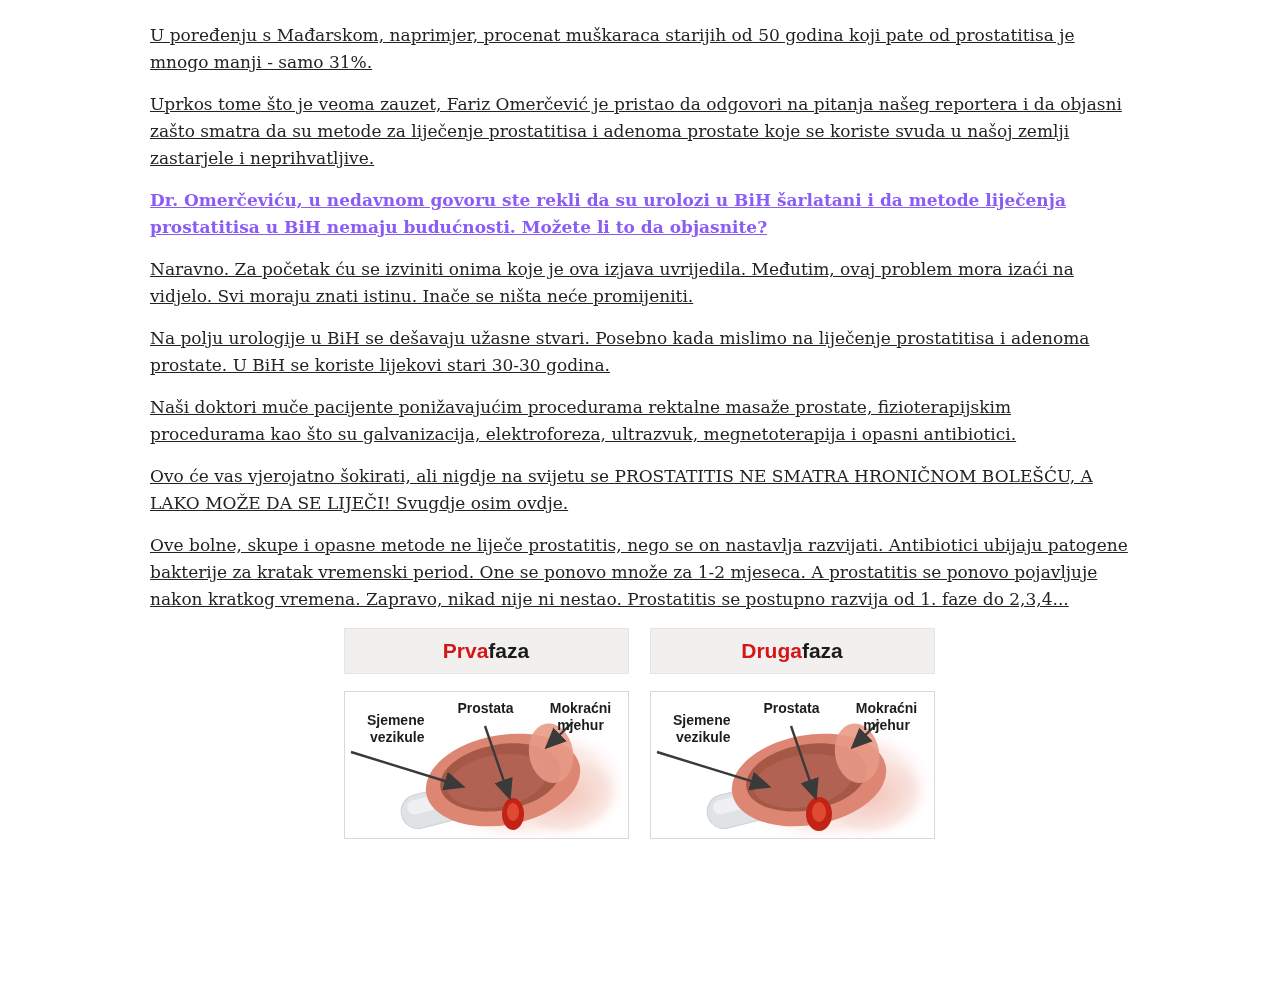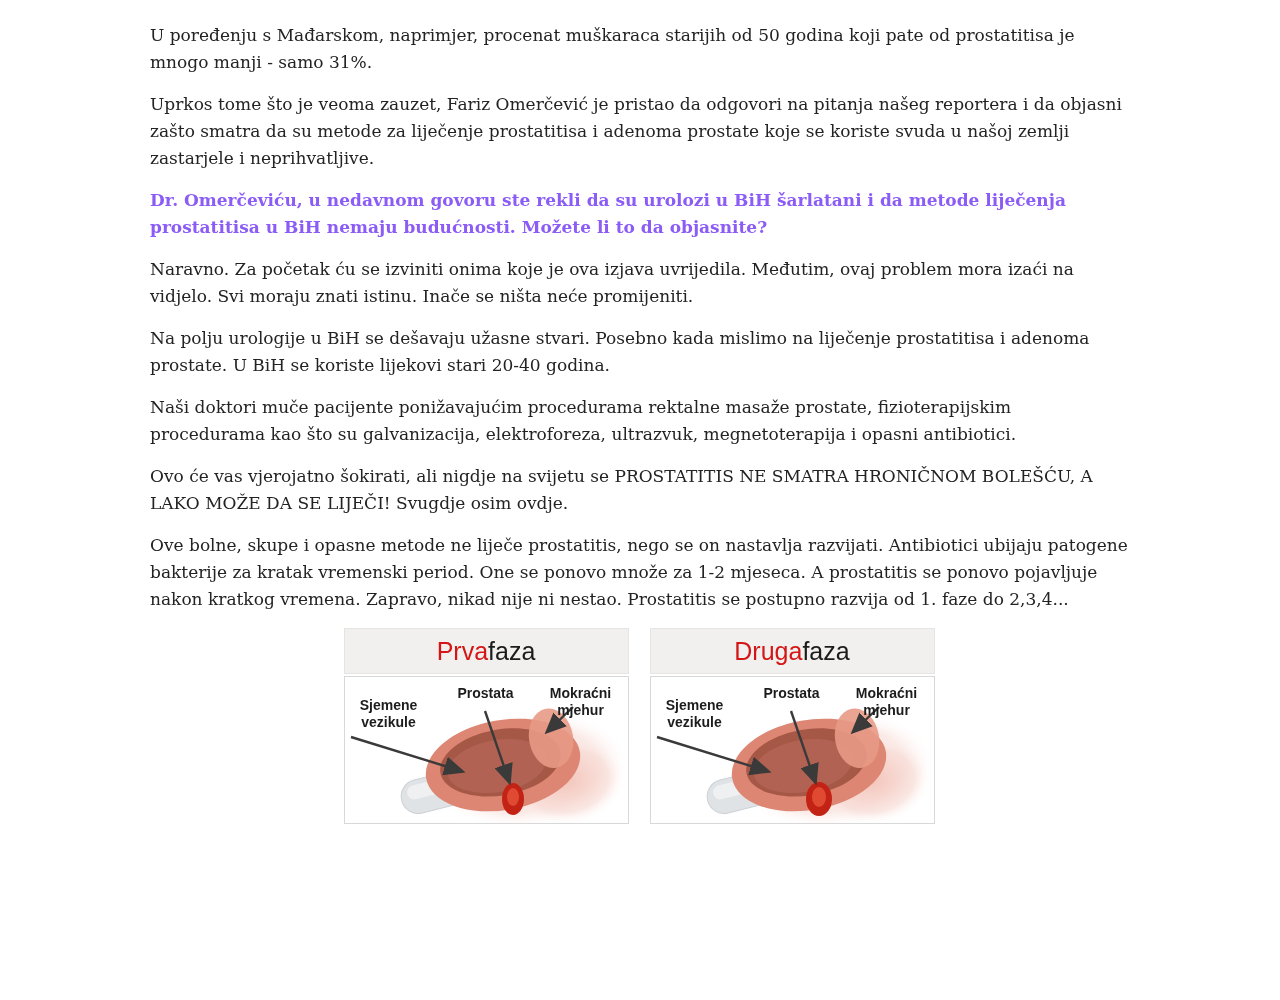--- a/index.html
+++ b/index.html
@@ -9,20 +9,21 @@
   .article {
     position:relative;
     margin:22px 152px 0 150px;
     width:978px;
   }
   .article p {
     font-size:17px;
     line-height:27px;
     margin-bottom:15px;
     color:#232323;
+    text-decoration:underline;
   }
   .article p.question {
     font-weight:bold;
     color:#8b5cf6;
   }
 
   
   .figure-row {
     display:flex;
     justify-content:center;
@@ -31,56 +32,56 @@
   }
   .phase-panel { width:285px; }
   .phase-header {
     height:46px;
     background:#f1f0ee;
     border:1px solid #e6e5e2;
     display:flex;
     align-items:center;
     justify-content:center;
     font-family:"Liberation Sans", sans-serif;
-    font-weight:normal;
-    font-size:25px;
+    font-weight:bold;
+    font-size:21px;
     color:#1b1b1b;
-    margin-bottom:2px;
+    margin-bottom:17px;
   }
   .phase-header .red { color:#d41616; }
   .phase-body {
     position:relative;
     height:148px;
     background:#ffffff;
     border:1px solid #d8d8d8;
   }
   .diagram-label {
     position:absolute;
     font-family:"Liberation Sans", sans-serif;
     font-weight:bold;
     font-size:14px;
     line-height:17px;
     color:#1c1c1c;
     text-align:center;
     z-index:3;
   }
   .label-prostate { left:95px; top:8px;  width:92px; }
   .label-bladder  { left:193px; top:8px; width:86px; }
-  .label-seminal  { left:8px;  top:20px; width:72px; text-align:center; }
+  .label-seminal  { left:8px;  top:20px; width:72px; text-align:right; }
   .diagram-svg { position:absolute; left:0; top:0; z-index:2; }
 </style>
 </head>
 <body>
 
 <div class="article">
   <p>U poređenju s Mađarskom, naprimjer, procenat muškaraca starijih od 50 godina koji pate od prostatitisa je mnogo manji - samo 31%.</p>
   <p>Uprkos tome što je veoma zauzet, Fariz Omerčević je pristao da odgovori na pitanja našeg reportera i da objasni zašto smatra da su metode za liječenje prostatitisa i adenoma prostate koje se koriste svuda u našoj zemlji zastarjele i neprihvatljive.</p>
   <p class="question">Dr. Omerčeviću, u nedavnom govoru ste rekli da su urolozi u BiH šarlatani i da metode liječenja prostatitisa u BiH nemaju budućnosti. Možete li to da objasnite?</p>
   <p>Naravno. Za početak ću se izviniti onima koje je ova izjava uvrijedila. Međutim, ovaj problem mora izaći na vidjelo. Svi moraju znati istinu. Inače se ništa neće promijeniti.</p>
-  <p>Na polju urologije u BiH se dešavaju užasne stvari. Posebno kada mislimo na liječenje prostatitisa i adenoma prostate. U BiH se koriste lijekovi stari 20-40 godina.</p>
+  <p>Na polju urologije u BiH se dešavaju užasne stvari. Posebno kada mislimo na liječenje prostatitisa i adenoma prostate. U BiH se koriste lijekovi stari 30-30 godina.</p>
   <p>Naši doktori muče pacijente ponižavajućim procedurama rektalne masaže prostate, fizioterapijskim procedurama kao što su galvanizacija, elektroforeza, ultrazvuk, megnetoterapija i opasni antibiotici.</p>
   <p>Ovo će vas vjerojatno šokirati, ali nigdje na svijetu se PROSTATITIS NE SMATRA HRONIČNOM BOLEŠĆU, A LAKO MOŽE DA SE LIJEČI! Svugdje osim ovdje.</p>
   <p>Ove bolne, skupe i opasne metode ne liječe prostatitis, nego se on nastavlja razvijati. Antibiotici ubijaju patogene bakterije za kratak vremenski period. One se ponovo množe za 1-2 mjeseca. A prostatitis se ponovo pojavljuje nakon kratkog vremena. Zapravo, nikad nije ni nestao. Prostatitis se postupno razvija od 1. faze do 2,3,4...</p>
 
   <div class="figure-row">
 
     <div class="phase-panel">
       <div class="phase-header">
         <span class="red">Prva</span>
           <span> faza</span>

